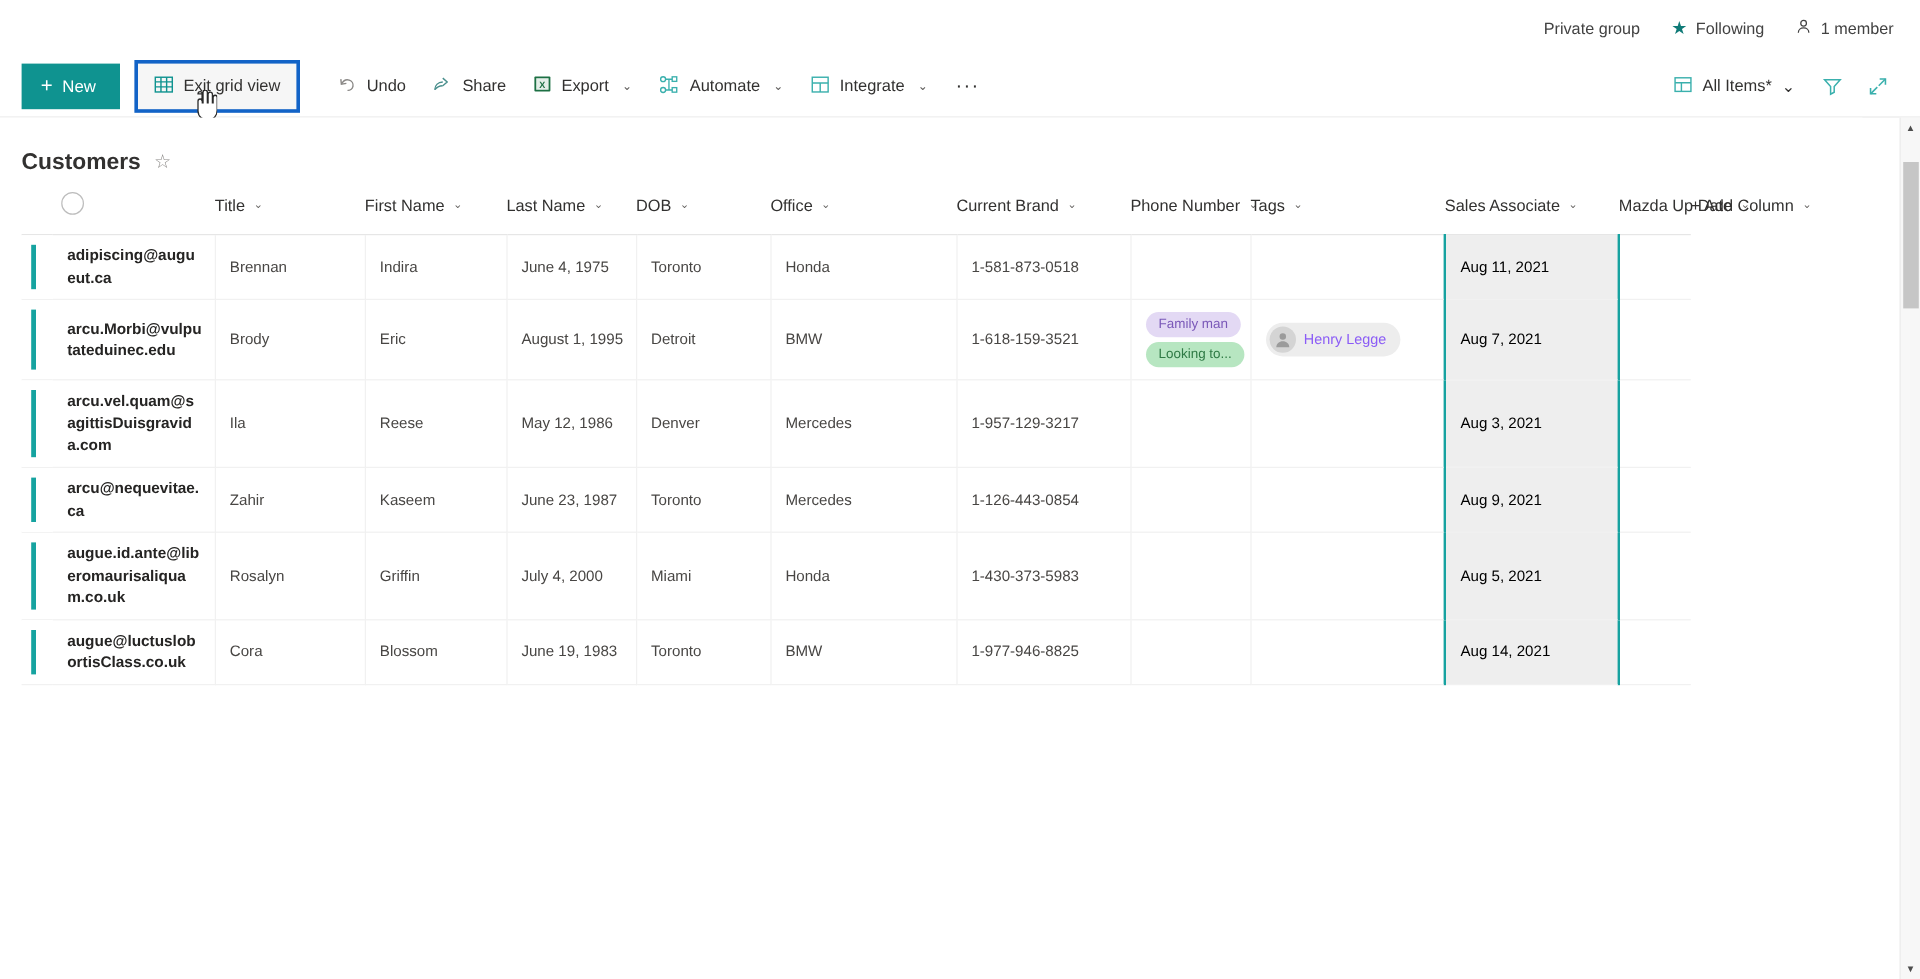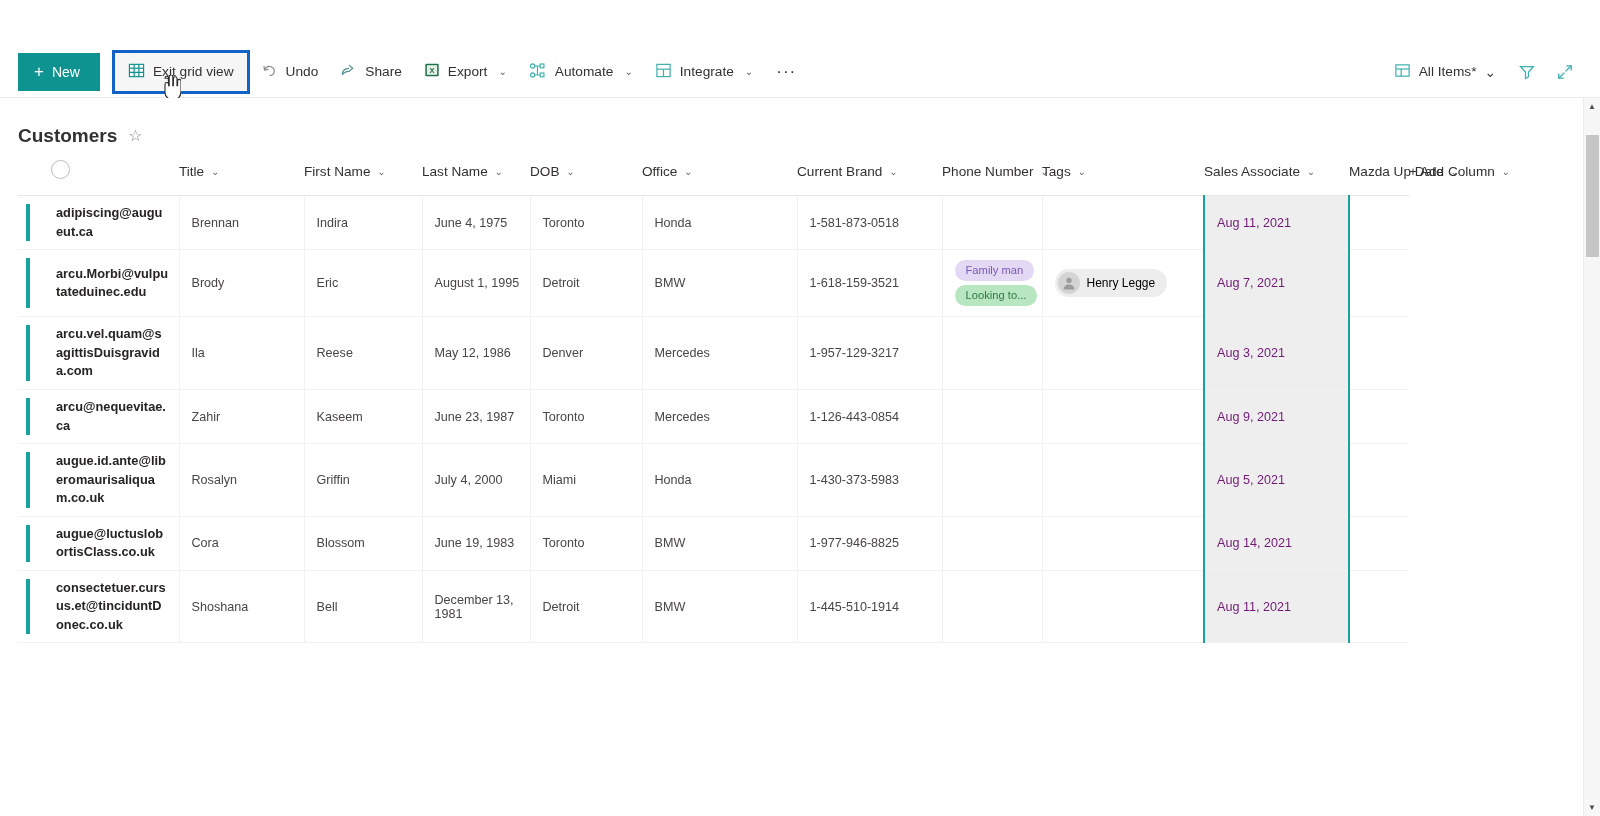--- a/index.html
+++ b/index.html
@@ -44,21 +44,21 @@
 
   .cmd-item {
     display:flex; align-items:center; gap:8px;
     font-size:13.7px; color:#323130; height:38px; padding:0 11px;
     cursor:pointer; white-space:nowrap; background:transparent;
   }
   .cmd-item .chev { font-size:10px; color:#605e5c; margin-left:3px; }
 
   
   .exit-wrap {
-    position:relative; margin-left:12px; margin-right:0;
+    position:relative; margin-left:12px; margin-right:20px;
     border:3px solid #1263c7; background:#f6f6f6;
     height:44px; display:flex; align-items:center; padding:0 9px;
   }
   .exit-wrap .cmd-item { background:transparent; padding:0 4px; }
 
   .cursor-hand {
     position:absolute; left:44px; top:22px; width:22px; height:26px;
     pointer-events:none;
   }
 
@@ -80,21 +80,21 @@
   .title-star { font-size:16px; color:#8a8886; cursor:pointer; line-height:1; }
 
   table.grid { border-collapse:collapse; width:1390px; margin-left:18px;
     table-layout:fixed; }
 
   thead th {
     text-align:left; font-weight:400; font-size:13.6px; color:#323130;
     padding:14px 0 13px 0; border-bottom:1px solid #e6e6e6;
     white-space:nowrap; vertical-align:middle;
   }
-  th .hdr { display:flex; align-items:center; gap:7px; cursor:pointer; }
+  th .hdr { display:flex; gap:7px; cursor:pointer; }
   th .chev { font-size:9.5px; color:#605e5c; }
 
   .col-check { width:58px; }
   .circle-sel {
     width:19px; height:19px; border:1.4px solid #bdbdbd; border-radius:50%;
     display:inline-block; margin-left:33px; cursor:pointer;
   }
 
   tbody tr { }
   tbody td {
@@ -113,34 +113,34 @@
   }
   td.cell-title {
     font-size:12.8px; color:#252423; font-weight:700; padding-left:12px;
     word-break:break-all; line-height:1.45;
   }
   td.cell-pad { padding-left:12px; }
   td.cell-selected {
     background:#eeeeee;
     border-left:2.4px solid #17a2a0;
     border-right:2.4px solid #17a2a0;
-    padding-left:12px; color:#701a75;
+    padding-left:12px; color:#000000;
   }
 
   .tagpill {
     display:inline-block; border-radius:11px; padding:3px 11px;
     font-size:11.2px; line-height:1.35; margin:2px 0; white-space:nowrap;
   }
   .tag-purple { background:#e3d9f4; color:#7a58b8; }
   .tag-green  { background:#b7e6c1; color:#2f7a45; }
 
   .person-chip {
     display:inline-flex; align-items:center; gap:7px;
     background:#ededed; border-radius:14px; padding:3px 12px 3px 3px;
-    font-size:12px; color:#000000;
+    font-size:12px; color:#8b5cf6;
   }
   .avatar {
     width:22px; height:22px; border-radius:50%; background:#d4d4d4;
     display:flex; align-items:center; justify-content:center; flex:0 0 auto;
   }
 
   
   .vscroll {
     position:absolute; right:0; top:98px; width:17px; height:718px;
     background:#f7f7f7; border-left:1px solid #ececec;
@@ -152,20 +152,38 @@
     position:absolute; top:20px; left:2px; width:13px; height:122px;
     background:#c6c6c6; border-radius:0; cursor:pointer;
   }
   .vscroll .track { position:absolute; top:17px; bottom:17px; left:0; right:0; }
 </style>
 </head>
 <body>
 
 <div class="app">
 
+  <div class="sitebar">
+    <div class="sitebar-item">
+      <span>Private group</span>
+    </div>
+    <div class="sitebar-item">
+      <span class="star-ico">★</span>
+      <span>Following</span>
+    </div>
+    <div class="sitebar-item">
+      <span class="person-ico">
+        <svg width="14" height="14" viewBox="0 0 16 16" fill="none" stroke="#424242" stroke-width="1.2">
+          <circle cx="8" cy="5" r="2.7"></circle>
+            <path d="M3 14c0-2.8 2.2-4.6 5-4.6S13 11.2 13 14"></path>
+        </svg>
+      </span>
+      <span>1 member</span>
+    </div>
+  </div>
 
   <div class="cmdbar">
     <div class="cmd-left">
 
       <button class="btn-new">
         <span class="plus">+</span>
         <span>New</span>
       </button>
 
       <div class="exit-wrap">
@@ -472,36 +490,20 @@
             <td class="cell-pad">Blossom</td>
             <td class="cell-pad">June 19, 1983</td>
             <td class="cell-pad">Toronto</td>
             <td class="cell-pad">BMW</td>
             <td class="cell-pad">1-977-946-8825</td>
             <td class="cell-pad"></td>
             <td class="cell-pad"></td>
             <td class="cell-selected">Aug 14, 2021</td>
             <td style="border-right: none;"></td>
           </tr>
-          <tr>
-            <td class="cell-accent">
-              <i></i>
-            </td>
-            <td class="cell-title">consectetuer.cursus.et@tinciduntDonec.co.uk</td>
-            <td class="cell-pad">Shoshana</td>
-            <td class="cell-pad">Bell</td>
-            <td class="cell-pad">December 13, 1981</td>
-            <td class="cell-pad">Detroit</td>
-            <td class="cell-pad">BMW</td>
-            <td class="cell-pad">1-445-510-1914</td>
-            <td class="cell-pad"></td>
-            <td class="cell-pad"></td>
-            <td class="cell-selected">Aug 11, 2021</td>
-            <td style="border-right: none;"></td>
-          </tr>
         </tbody>
     </table>
   </div>
 
   <div class="vscroll">
     <div class="arrow">▲</div>
     <div class="track">
       <div class="thumb"></div>
     </div>
     <div class="arrow bottom">▼</div>

